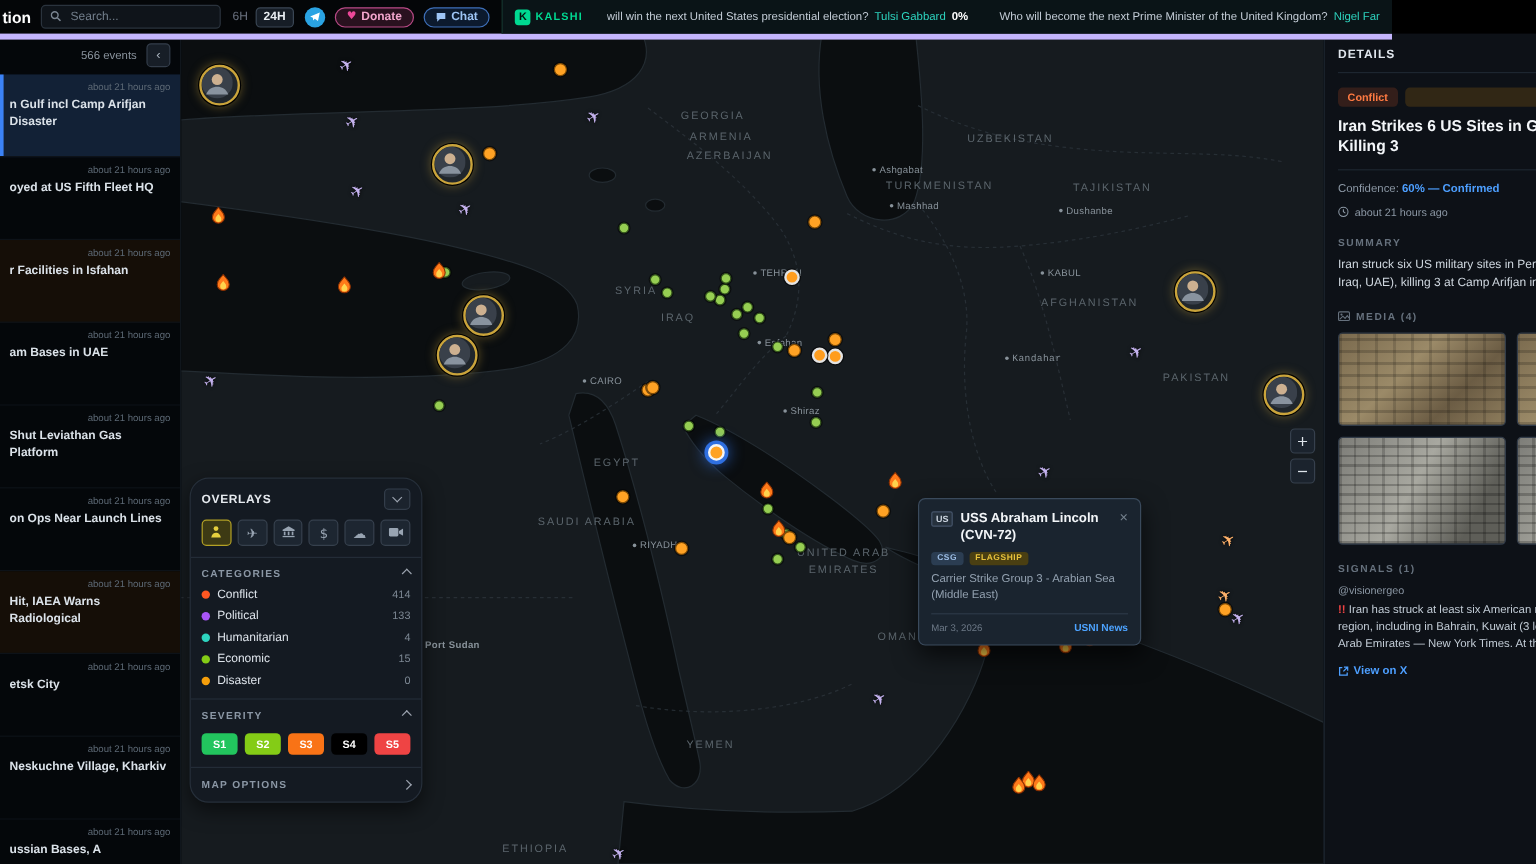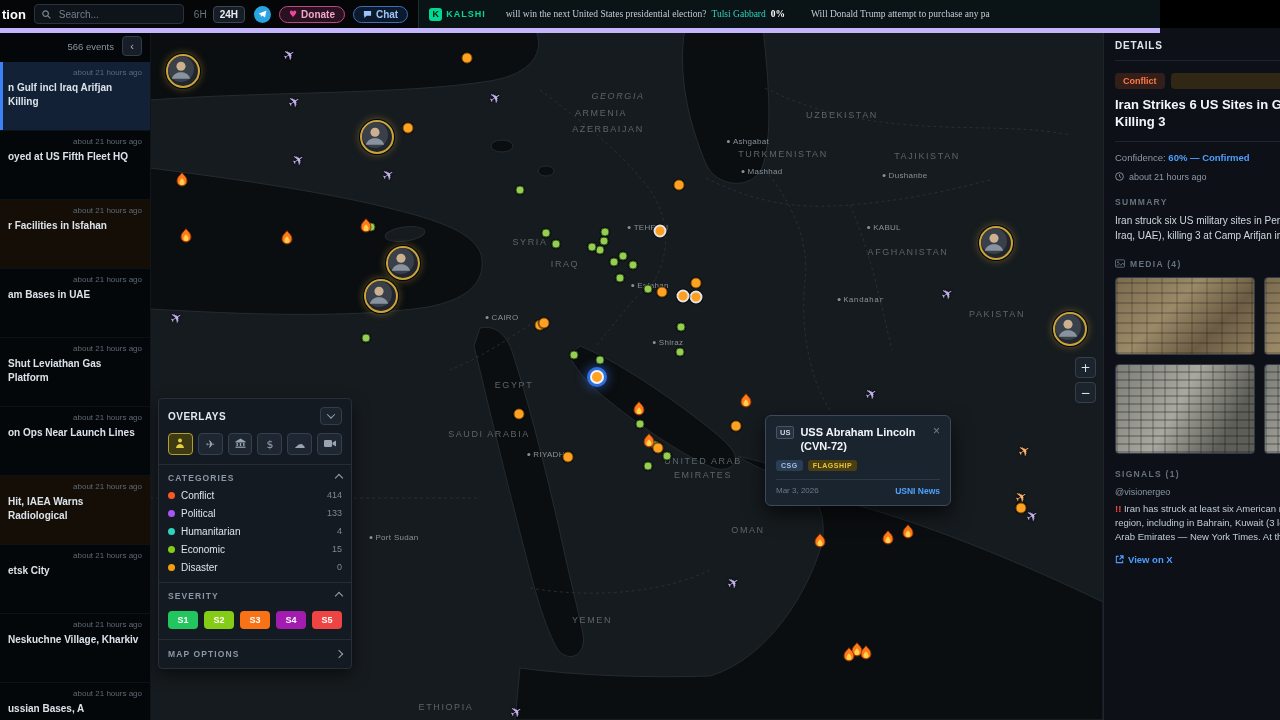--- a/index.html
+++ b/index.html
@@ -26,21 +26,21 @@
     padding:2px 9px;margin-left:8px;flex:none;}
   .pill.donate{background:rgba(236,72,153,.16);border:1px solid #b84a86;color:#f3a6cd;}
   .pill.donate .hrt{color:#ec4899;font-family:"DejaVu Sans",sans-serif;font-size:9px;}
   .pill.chat{background:rgba(59,130,246,.16);border:1px solid #3e6fb8;color:#9ec5f5;}
   .kalshi{flex:1;height:100%;margin-left:10px;background:#0a1417;display:flex;align-items:center;
     overflow:hidden;gap:20px;padding:0 10px;border-left:1px solid #15322c;}
   .kbrand{display:flex;align-items:center;gap:4px;flex:none;}
   .kicon{width:13px;height:13px;background:#00d991;border-radius:3px;color:#03120c;font-weight:bold;
     font-size:9px;display:flex;align-items:center;justify-content:center;}
   .kname{color:#00d991;font-weight:bold;font-size:9px;letter-spacing:1px;}
-  .tick{display:flex;align-items:center;gap:5px;flex:none;font-size:9.5px;color:#c3ccd6;white-space:nowrap;font-family:Liberation Serif, serif;}
+  .tick{display:flex;align-items:center;gap:5px;flex:none;font-size:9.5px;color:#c3ccd6;white-space:nowrap;}
   .tn{color:#2dd4bf;}
   .tv{color:#fff;font-weight:bold;}
   .td{color:#4ade80;font-weight:bold;}
   
   .sidebar{position:absolute;left:0;top:28px;width:150px;height:692px;background:#04070a;
     border-right:1px solid #10161c;z-index:60;overflow:hidden;}
   .sidehead{display:flex;align-items:center;justify-content:flex-end;gap:8px;padding:8px 8px 6px;}
   .count{color:#8b949e;font-size:9.5px;}
   .collapse{width:18px;height:18px;border:1px solid #333d4a;background:#171e27;color:#aab4bf;
     border-radius:4px;display:flex;align-items:center;justify-content:center;font-size:11px;}
@@ -66,21 +66,21 @@
     box-shadow:0 0 0 3px #2f6fe0,0 0 12px 3px rgba(47,111,224,.75);z-index:22;}
   .mk-plane,.mk-planeo{font-family:"DejaVu Sans",sans-serif;font-size:14px;line-height:1;
     transform:translate(-50%,-50%) rotate(-32deg);text-shadow:0 0 3px #000;z-index:12;}
   .mk-plane{color:#c4b2ee;}
   .mk-planeo{color:#ffb26b;}
   .mk-avatar{width:30px;height:30px;border-radius:50%;border:2px solid #caa43b;background:#20262c;
     overflow:hidden;box-shadow:0 0 0 1px #000,0 0 9px rgba(202,164,59,.55);z-index:25;}
   .mk-fire{z-index:14;}
   
   .overlays{position:absolute;left:8px;top:370px;width:192px;background:#141a22;border:1px solid #262f3a;
-    border-radius:4px;z-index:40;box-shadow:0 6px 16px rgba(0,0,0,.5);}
+    border-radius:16px;z-index:40;box-shadow:0 6px 16px rgba(0,0,0,.5);}
   .ovhead{display:flex;justify-content:space-between;align-items:center;padding:8px 9px 6px;}
   .ovtitle{color:#e5e9ee;font-weight:bold;font-size:10px;letter-spacing:.5px;}
   .ovcollapse{width:20px;height:16px;border:1px solid #333d4a;background:#1b232d;border-radius:4px;
     display:flex;align-items:center;justify-content:center;}
   .chev{width:5px;height:5px;border-right:1.5px solid #9ca3af;border-bottom:1.5px solid #9ca3af;display:inline-block;}
   .chev.down{transform:rotate(45deg) translate(-1px,-1px);}
   .chev.up{transform:rotate(225deg);}
   .chev.right{transform:rotate(-45deg);}
   .togglerow{display:flex;gap:5px;padding:2px 9px 9px;}
   .toggle{width:25px;height:20px;border:1px solid #36404d;background:#1d2631;border-radius:4px;color:#98a4b2;
@@ -190,35 +190,41 @@
       <span class="kicon">K</span>
       <span class="kname">KALSHI</span>
     </span>
     <div style="display:flex;align-items:center;gap:26px;overflow:hidden;">
         <div class="tick">
           <span class="tq">will win the next United States presidential election?</span>
           <span class="tn">Tulsi Gabbard</span>
           <span class="tv">0%</span>
         </div>
         <div class="tick">
+          <span class="tq">Who will become the next Prime Minister of the United Kingdom?</span>
+          <span class="tn">Nigel Farage</span>
+          <span class="tv">15%</span>
+          <span class="td">+6</span>
+        </div>
+        <div class="tick">
           <span class="tq">Will Donald Trump attempt to purchase any pa</span>
         </div>
       </div>
   </div>
 </div>
 
 <div class="sidebar">
   <div class="sidehead">
     <span class="count">566 events</span>
     <span class="collapse">‹</span>
   </div>
   <div>
       <div class="event sel">
         <div class="etime">about 21 hours ago</div>
-        <div class="etitle">n Gulf incl Iraq Arifjan Killing</div>
+        <div class="etitle">n Gulf incl Camp Arifjan Disaster</div>
       </div>
       <div class="event">
         <div class="etime">about 21 hours ago</div>
         <div class="etitle">oyed at US Fifth Fleet HQ</div>
       </div>
       <div class="event tint">
         <div class="etime">about 21 hours ago</div>
         <div class="etitle">r Facilities in Isfahan</div>
       </div>
       <div class="event">
@@ -273,21 +279,21 @@
       <path d="M556,150 C600,172 640,182 700,177 C760,172 800,162 840,152"></path>
       <path d="M700,177 C720,222 730,272 742,322"></path>
       <path d="M0,470 H330"></path>
       <path d="M390,290 C360,310 330,330 300,342"></path>
       <path d="M380,560 C450,572 520,562 560,542"></path>
       <path d="M615,60 C660,82 700,92 760,97 C820,102 870,97 920,107"></path>
     </g>
   </svg>
 
   <div class="layer">
-      <div class="lbl country" style="left: 468px; top: 69px; font-style: italic;">GEORGIA</div>
+      <div class="lbl country" style="left: 444px; top: 69px;">GEORGIA</div>
       <div class="lbl country" style="left: 451px; top: 86px;">ARMENIA</div>
       <div class="lbl country" style="left: 458px; top: 102px;">AZERBAIJAN</div>
       <div class="lbl country" style="left: 692px; top: 88px;">UZBEKISTAN</div>
       <div class="lbl country" style="left: 633px; top: 127px;">TURKMENISTAN</div>
       <div class="lbl country" style="left: 777px; top: 129px;">TAJIKISTAN</div>
       <div class="lbl country" style="left: 758px; top: 225px;">AFGHANISTAN</div>
       <div class="lbl country" style="left: 847px; top: 287px;">PAKISTAN</div>
       <div class="lbl country" style="left: 380px; top: 215px;">SYRIA</div>
       <div class="lbl country" style="left: 415px; top: 237px;">IRAQ</div>
       <div class="lbl country" style="left: 364px; top: 358px;">EGYPT</div>
@@ -300,21 +306,21 @@
       <div class="lbl city" style="left: 598px; top: 114px;">Ashgabat</div>
       <div class="lbl city" style="left: 612px; top: 144px;">Mashhad</div>
       <div class="lbl city" style="left: 755px; top: 148px;">Dushanbe</div>
       <div class="lbl city" style="left: 734px; top: 200px;">KABUL</div>
       <div class="lbl city" style="left: 711px; top: 272px; font-family: Liberation Mono, monospace;">Kandahar</div>
       <div class="lbl city" style="left: 498px; top: 200px;">TEHRAN</div>
       <div class="lbl city" style="left: 500px; top: 258px;">Esfahan</div>
       <div class="lbl city" style="left: 518px; top: 315px;">Shiraz</div>
       <div class="lbl city" style="left: 352px; top: 290px;">CAIRO</div>
       <div class="lbl city" style="left: 396px; top: 427px;">RIYADH</div>
-      <div class="lbl city" style="left: 244px; top: 510px;">Port Sudan</div>
+      <div class="lbl city" style="left: 224px; top: 510px; font-weight: bold;">Port Sudan</div>
     </div>
   <div class="layer">
       <div class="mk mk-avatar" style="left: 33px; top: 43px;"><svg width="26" height="26" viewBox="0 0 24 24">
           <circle cx="12" cy="12" r="12" fill="#39404a"></circle>
           <circle cx="12" cy="9.5" r="4.2" fill="#cdb090"></circle>
           <path d="M3.5 21c1.5-4.4 5-6 8.5-6s7 1.6 8.5 6Z" fill="#89939f"></path>
         </svg></div>
       <div class="mk mk-avatar" style="left: 227px; top: 109px;"><svg width="26" height="26" viewBox="0 0 24 24">
           <circle cx="12" cy="12" r="12" fill="#39404a"></circle>
           <circle cx="12" cy="9.5" r="4.2" fill="#cdb090"></circle>
@@ -520,40 +526,41 @@
     </div>
     <div class="ovsec">
       <div class="ovsechead">
         <span>SEVERITY</span>
         <span class="chev up"></span>
       </div>
       <div class="sevrow">
           <span class="sev" style="background: rgb(34, 197, 94);">S1</span>
           <span class="sev" style="background: rgb(132, 204, 22);">S2</span>
           <span class="sev" style="background: rgb(249, 115, 22);">S3</span>
-          <span class="sev" style="background: #a21caf;">S4</span>
+          <span class="sev" style="background: #000000;">S4</span>
           <span class="sev" style="background: rgb(239, 68, 68);">S5</span>
         </div>
     </div>
     <div class="mapopts">
       <span>MAP OPTIONS</span>
       <span class="chev right"></span>
     </div>
   </div>
 
   <div class="popup">
     <div class="popup-head">
       <span class="flagbadge">US</span>
       <span class="popup-title">USS Abraham Lincoln (CVN-72)</span>
       <span class="popup-close">×</span>
     </div>
     <div class="popup-badges">
       <span class="pbadge b1">CSG</span>
       <span class="pbadge b2">FLAGSHIP</span>
     </div>
+    <div class="popup-body">Carrier Strike Group 3 - Arabian Sea (Middle East)</div>
     <div class="popup-foot">
       <span class="popup-date">Mar 3, 2026</span>
       <span class="popup-src">USNI News</span>
     </div>
   </div>
 
   <div class="zoomctl">
     <span class="zbtn">+</span>
     <span class="zbtn">−</span>
   </div>

